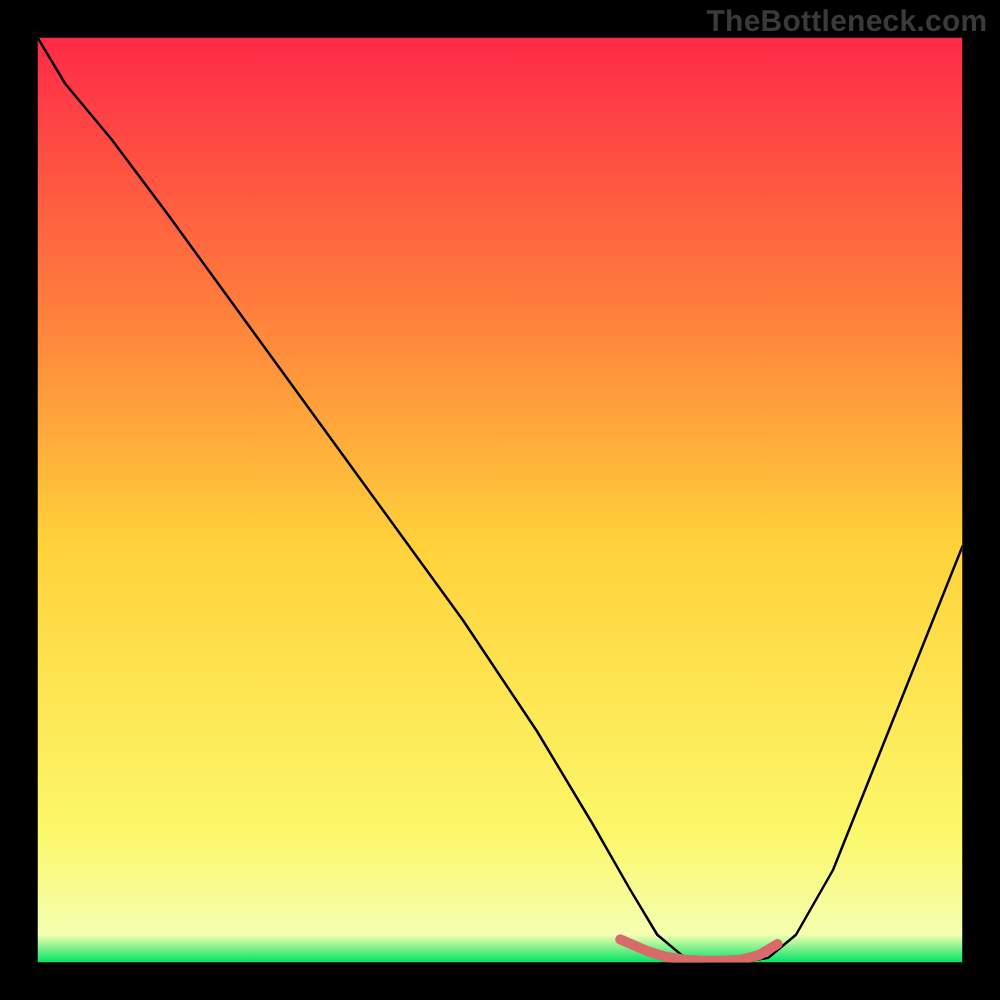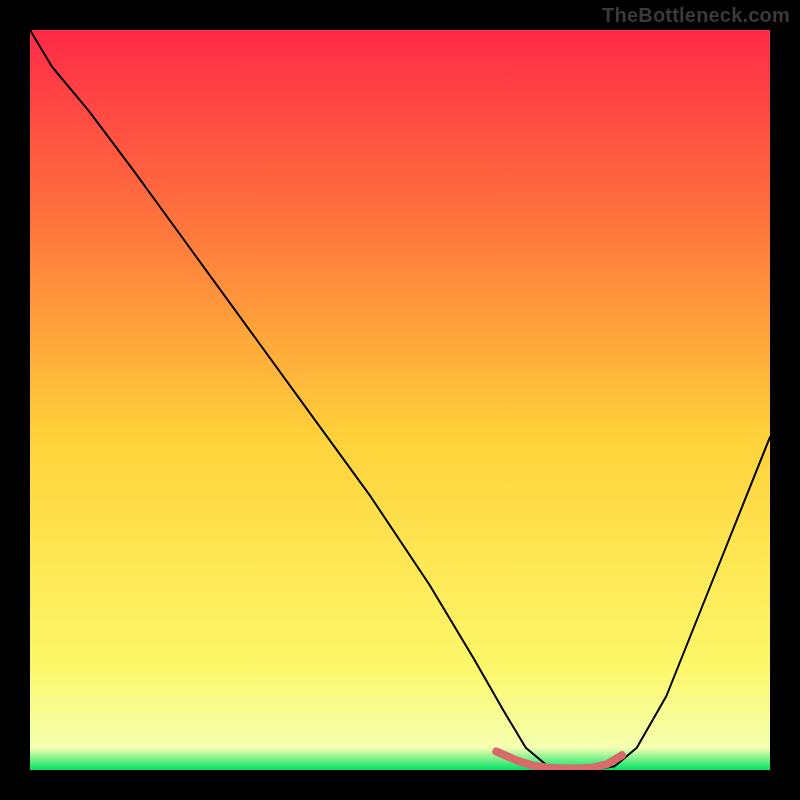--- a/index.html
+++ b/index.html
@@ -15,21 +15,21 @@
     position: relative;
     width: 800px;
     height: 800px;
     background: #000;
   }
   .watermark {
     position: absolute;
     top: 4px;
     right: 10px;
     color: #3a3a3a;
-    font-size: 20px;
+    font-size: 24px;
     font-weight: 600;
     letter-spacing: 0.2px;
     z-index: 5;
   }
   .plot {
     position: absolute;
     left: 30px;
     top: 30px;
     width: 740px;
     height: 740px;

